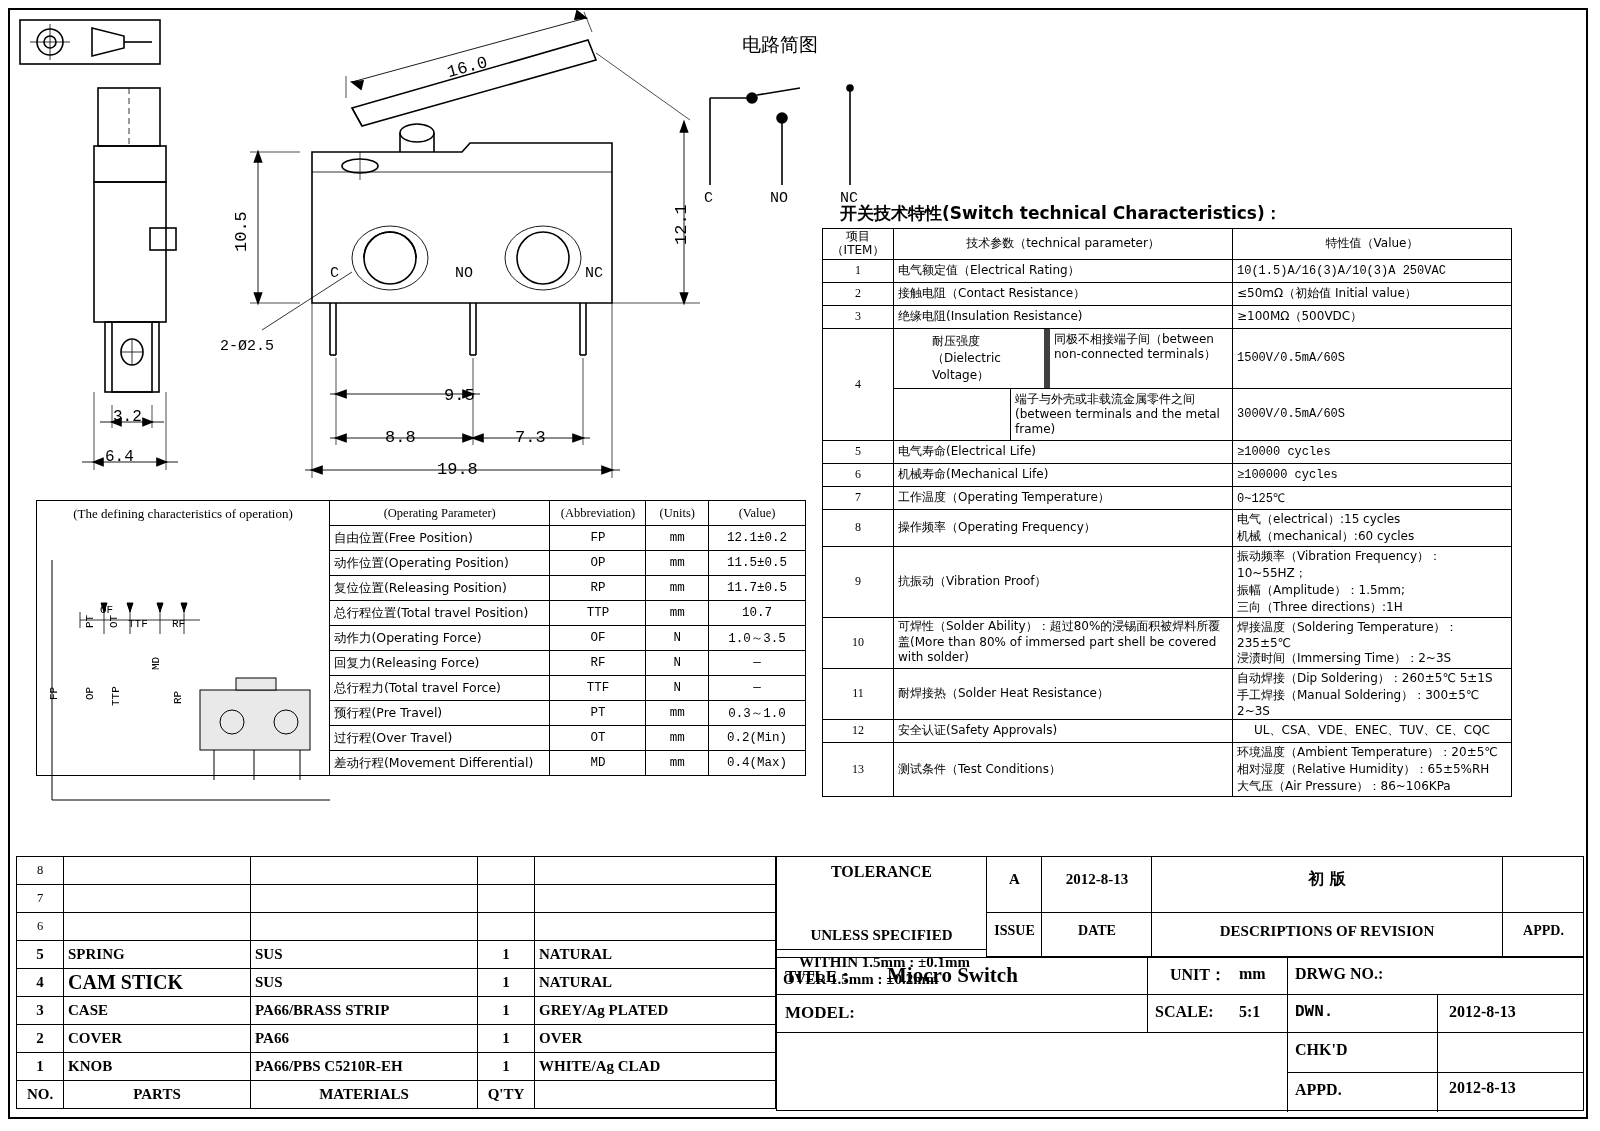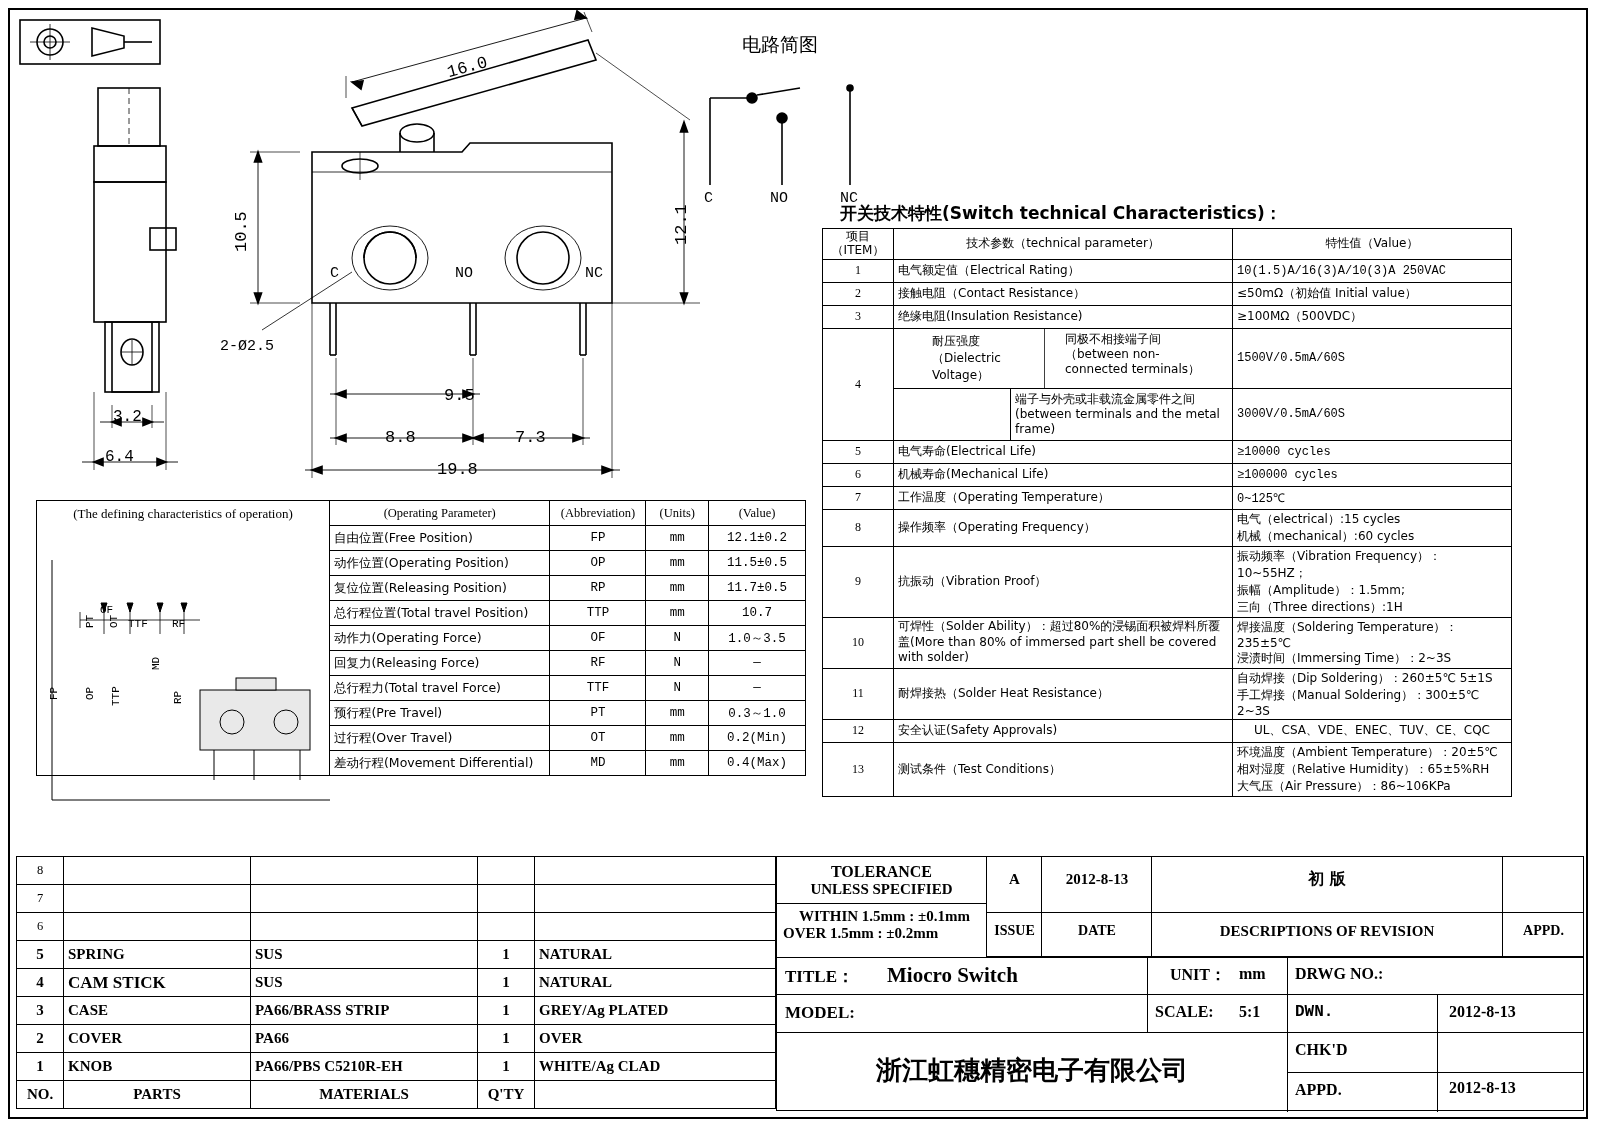--- a/index.html
+++ b/index.html
@@ -217,21 +217,21 @@
     <tr>
       <td class="ctr">3</td>
       <td class="cn">绝缘电阻(Insulation Resistance)</td>
       <td class="cn">≥100MΩ（500VDC）</td>
     </tr>
     <tr>
       <td class="ctr" rowspan="2">4</td>
       <td class="cn" style="padding:0;">
         <div style="display:flex;">
           <div style="width:108px;padding:4px;display:flex;align-items:center;margin-left:34px;">耐压强度（Dielectric Voltage）</div>
-          <div style="flex:1;border-left:1px solid #404040;padding:3px 20px;line-height:1.25;">同极不相接端子间（between non-connected terminals）</div>
+          <div style="flex:1;border-left:6px solid #404040;padding:3px 4px;line-height:1.25;">同极不相接端子间（between non-connected terminals）</div>
         </div>
       </td>
       <td class="mono">1500V/0.5mA/60S</td>
     </tr>
     <tr>
       <td class="cn" style="padding:0;">
         <div style="display:flex;">
           <div style="width:108px;padding:4px;"></div>
           <div style="flex:1;border-left:1px solid #000;padding:3px 4px;line-height:1.25;">端子与外壳或非载流金属零件之间(between terminals and the metal frame)</div>
         </div>
@@ -402,21 +402,21 @@
     </tr>
     <tr>
       <td class="ctr bold" style="height:25px;font-size:15px;">5</td>
       <td class="bold" style="font-size:15px;">SPRING</td>
       <td class="bold" style="font-size:15px;">SUS</td>
       <td class="ctr bold" style="font-size:15px;">1</td>
       <td class="bold" style="font-size:15px;">NATURAL</td>
     </tr>
     <tr>
       <td class="ctr bold" style="height:25px;font-size:15px;">4</td>
-      <td class="bold" style="font-size:17px;margin-top:24px;">CAM STICK</td>
+      <td class="bold" style="font-size:20px;margin-top:24px;">CAM STICK</td>
       <td class="bold" style="font-size:15px;">SUS</td>
       <td class="ctr bold" style="font-size:15px;">1</td>
       <td class="bold" style="font-size:15px;">NATURAL</td>
     </tr>
     <tr>
       <td class="ctr bold" style="height:25px;font-size:15px;">3</td>
       <td class="bold" style="font-size:15px;">CASE</td>
       <td class="bold" style="font-size:15px;">PA66/BRASS STRIP</td>
       <td class="ctr bold" style="font-size:15px;">1</td>
       <td class="bold" style="font-size:15px;">GREY/Ag PLATED</td>
@@ -442,21 +442,21 @@
       <td class="ctr bold" style="font-size:15px;">Q'TY</td>
       <td></td>
     </tr>
   </tbody>
     </table>
 
   <div style="position:absolute;left:776px;top:856px;width:808px;height:255px;border:1px solid #000;box-sizing:border-box;">
 
     <div style="position:absolute;left:0;top:0;width:210px;height:100px;border-right:1px solid #000;box-sizing:border-box;text-align:center;">
       <div class="bold" style="margin-top:6px;font-size:16px;">TOLERANCE</div>
-      <div class="bold" style="font-size:15px;">UNLESS  SPECIFIED</div>
+      <div class="bold" style="font-size:15px;margin-top:46px;">UNLESS  SPECIFIED</div>
       <div style="border-top:1px solid #000;margin-top:5px;"></div>
       <div class="bold" style="font-size:15px;margin-top:4px;text-align:center;padding-left:6px;">WITHIN 1.5mm : ±0.1mm</div>
       <div class="bold" style="font-size:15px;text-align:left;padding-left:6px;">OVER 1.5mm : ±0.2mm</div>
     </div>
 
     <div style="position:absolute;left:210px;top:0;right:0;height:56px;border-bottom:1px solid #000;box-sizing:border-box;"></div>
     <div style="position:absolute;left:210px;top:56px;right:0;height:44px;border-bottom:1px solid #000;box-sizing:border-box;"></div>
     <div style="position:absolute;left:210px;top:0;width:55px;height:100px;border-right:1px solid #000;box-sizing:border-box;"></div>
     <div style="position:absolute;left:265px;top:0;width:110px;height:100px;border-right:1px solid #000;box-sizing:border-box;"></div>
     <div style="position:absolute;left:725px;top:0;width:83px;height:100px;border-left:1px solid #000;box-sizing:border-box;"></div>
@@ -487,15 +487,14 @@
     <div class="bold" style="position:absolute;left:672px;top:146px;font-size:16px;">2012-8-13</div>
 
     <div style="position:absolute;left:510px;top:176px;width:1px;height:79px;background:#000;"></div>
     <div style="position:absolute;left:660px;top:138px;width:1px;height:117px;background:#000;"></div>
     <div style="position:absolute;left:510px;top:215px;right:0;height:1px;background:#000;"></div>
     <div class="bold" style="position:absolute;left:518px;top:184px;font-size:16px;">CHK'D</div>
     <div class="bold" style="position:absolute;left:672px;top:184px;font-size:16px;"></div>
     <div class="bold" style="position:absolute;left:518px;top:224px;font-size:16px;">APPD.</div>
     <div class="bold" style="position:absolute;left:672px;top:222px;font-size:16px;">2012-8-13</div>
 
-    <div class="bold cn ctr" style="position:absolute;left:0;top:196px;width:510px;font-size:26px;">浙江虹穗精密电子有限公司</div>
   </div>
 </div>
 
 </body></html>

